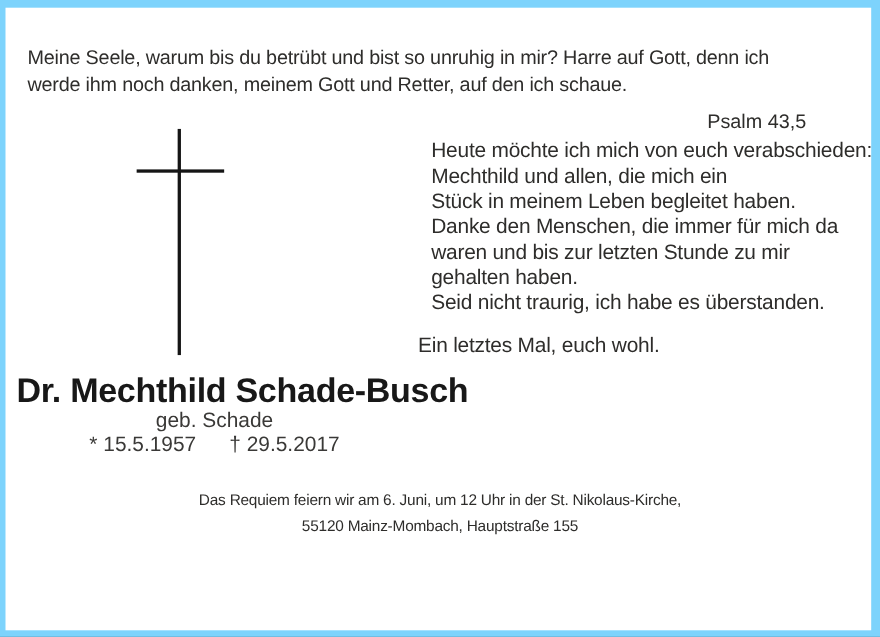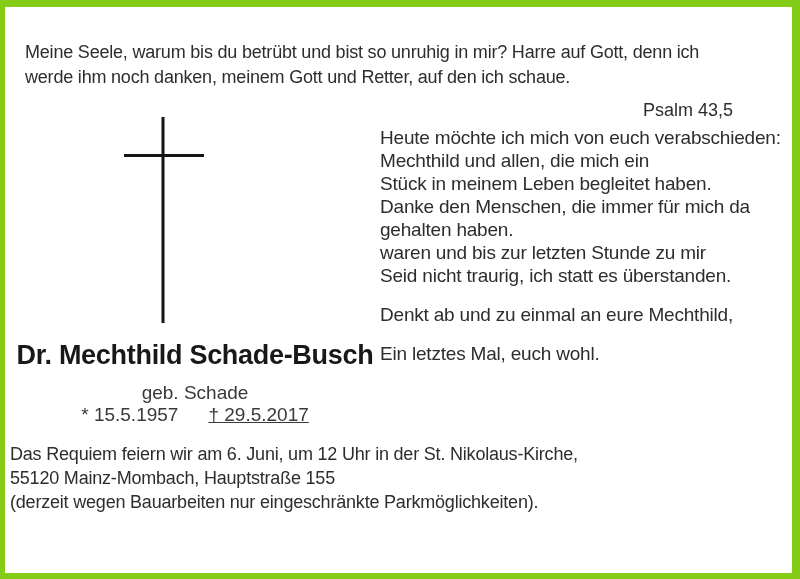--- a/index.html
+++ b/index.html
@@ -1,20 +1,20 @@
 <!DOCTYPE html>
 <html lang="de"><head>
 <meta charset="utf-8">
 <style>
   html, body { margin: 0; padding: 0; background: #000; }
   .frame {
     position: relative;
     width: 800px;
     height: 579px;
-    background: #84cc16;
+    background: #7dd3fc;
     overflow: hidden;
     font-family: "Liberation Sans", sans-serif;
     color: #2e2d2b;
   }
   .paper {
     position: absolute;
     left: 5px; top: 7px; right: 8px; bottom: 6px;
     background: #ffffff;
   }
   .block { position: absolute; }
@@ -33,47 +33,47 @@
   
   .cross-wrap { left: 124px; top: 117px; width: 80px; height: 206px; }
 
   
   .farewell {
     left: 380px; top: 126px; width: 410px;
     font-size: 19px; line-height: 23px; letter-spacing: -0.2px;
   }
   .farewell p { margin: 0; }
   .farewell p + p { margin-top: 16px; }
-  .farewell div { white-space: nowrap; }
+  .farewell div { white-space: nowrap; margin-left: 12px; }
 
   
   .name-block {
     left: 15px; top: 340px; width: 360px;
     text-align: center;
   }
   .name {
-    font-size: 27px; line-height: 30px; font-weight: bold;
+    font-size: 31px; line-height: 30px; font-weight: bold;
     letter-spacing: -0.3px; color: #181818;
     white-space: nowrap;
     text-align: center;
   }
   .birth-name {
-    font-size: 19px; line-height: 22px; margin-top: 12px;
+    font-size: 19px; line-height: 22px; margin-top: 2px;
     color: #3a3937;
   }
   .dates {
     font-size: 19px; line-height: 22px; color: #3a3937;
   }
-  .dates .death { margin-left: 30px; text-decoration: underline; }
+  .dates .death { margin-left: 30px; }
 
   
   .service {
     left: 10px; top: 442px; width: 780px;
-    text-align: left;
-    font-size: 18px; line-height: 24px; letter-spacing: -0.2px;
+    text-align: center;
+    font-size: 14px; line-height: 24px; letter-spacing: -0.2px;
   }
   .service p { margin: 0; }
   .service .burial { margin-top: 4px; white-space: nowrap; }
 </style>
 </head>
 <body>
 
 <div class="frame">
   <div class="paper"></div>
 
@@ -90,37 +90,35 @@
     </svg>
   </div>
 
   <div class="block farewell">
     <p>
       </p>
       <div>Heute möchte ich mich von euch verabschieden:</div>
       <div>Mechthild und allen, die mich ein</div>
       <div>Stück in meinem Leben begleitet haben.</div>
       <div>Danke den Menschen, die immer für mich da</div>
+      <div>waren und bis zur letzten Stunde zu mir</div>
       <div>gehalten haben.</div>
-      <div>waren und bis zur letzten Stunde zu mir</div>
-      <div>Seid nicht traurig, ich statt es überstanden.</div>
+      <div>Seid nicht traurig, ich habe es überstanden.</div>
     <p></p>
     <p>
       </p>
-      <div>Denkt ab und zu einmal an eure Mechthild,</div>
     <p></p>
     <p>Ein letztes Mal, euch wohl.</p>
   </div>
 
   <div class="block name-block">
     <div class="name">Dr. Mechthild Schade-Busch</div>
     <div class="birth-name">geb. Schade</div>
     <div class="dates">
       <span class="birth">* 15.5.1957</span><span class="death">† 29.5.2017</span>
     </div>
   </div>
 
   <div class="block service">
     <p>Das Requiem feiern wir am 6. Juni, um 12 Uhr in der St. Nikolaus-Kirche,</p>
     <p>55120 Mainz-Mombach, Hauptstraße 155</p>
-    <p>(derzeit wegen Bauarbeiten nur eingeschränkte Parkmöglichkeiten).</p>
   </div>
 </div>
 
 </body></html>

